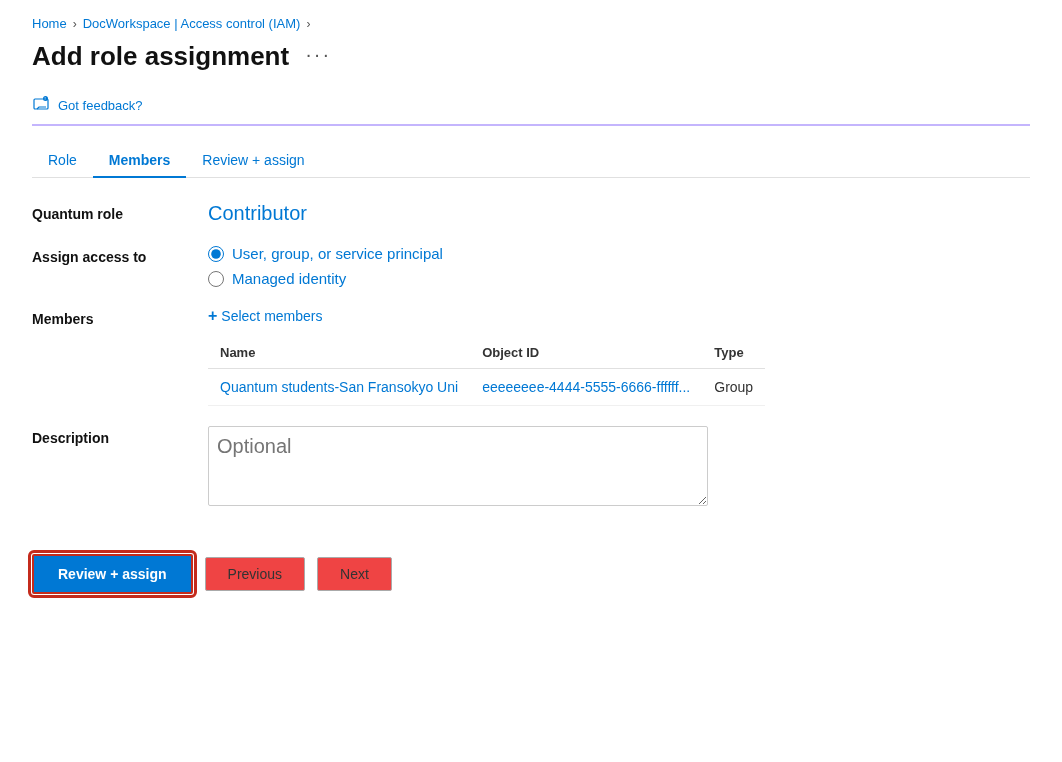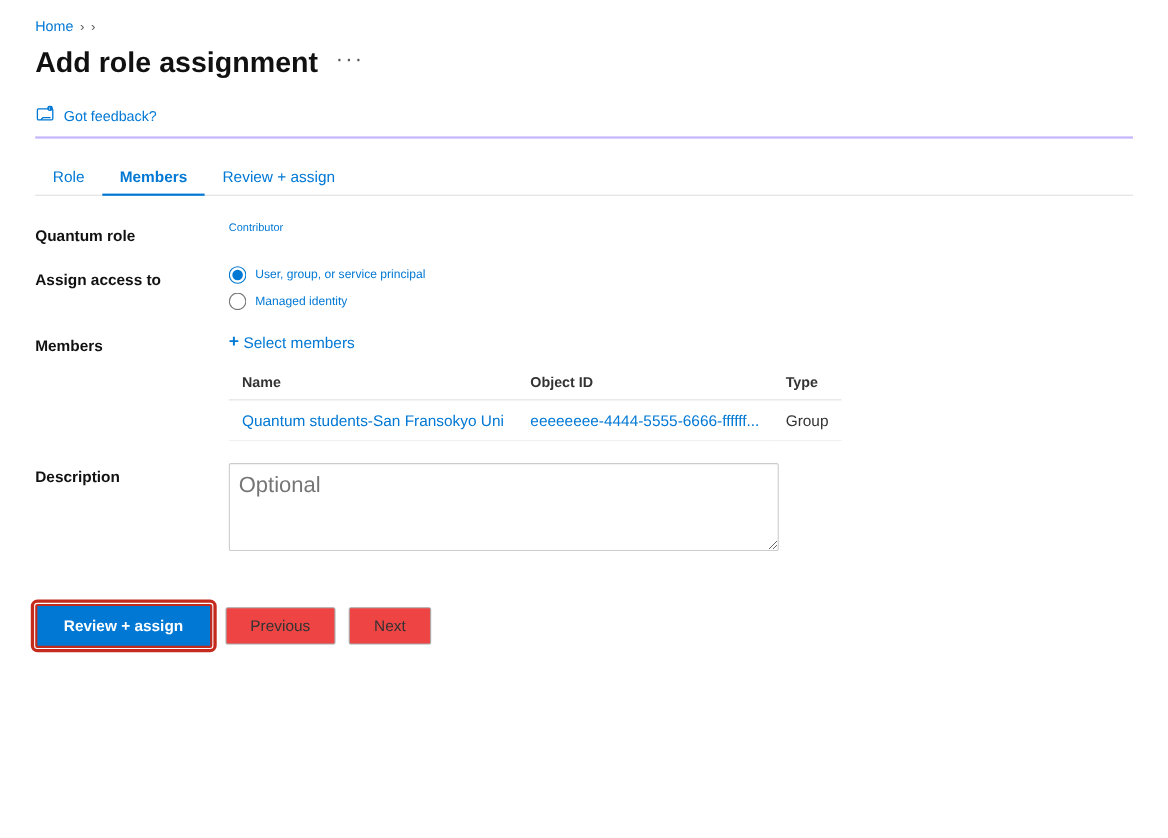--- a/index.html
+++ b/index.html
@@ -105,42 +105,42 @@
       gap: 16px;
     }
     .form-label {
       font-weight: 600;
       font-size: 14px;
       color: #111;
       min-width: 160px;
       padding-top: 4px;
     }
     .form-value {
-      font-size: 10px;
+      font-size: 20px;
       color: #0078d4;
     }
     .radio-group {
       display: flex;
       flex-direction: column;
       gap: 8px;
     }
     .radio-item {
       display: flex;
       align-items: center;
       gap: 8px;
       cursor: pointer;
     }
     .radio-item input[type="radio"] {
       accent-color: #0078d4;
       width: 16px;
       height: 16px;
       cursor: pointer;
     }
     .radio-label {
-      font-size: 11px;
+      font-size: 15px;
       color: #0078d4;
     }
     .select-members-link {
       display: flex;
       align-items: center;
       gap: 4px;
       color: #0078d4;
       font-size: 14px;
       cursor: pointer;
       text-decoration: none;
@@ -220,20 +220,21 @@
     }
   </style>
 </head>
 <body>
 
 <div class="page-container">
 
   <div class="breadcrumb">
     <a href="#">Home</a>
     <span>›</span>
+    <a href="#">DocWorkspace | Access control (IAM)</a>
     <span>›</span>
   </div>
 
   <div class="page-title-row">
     <h1 class="page-title">Add role assignment</h1>
     <button class="ellipsis-btn">···</button>
   </div>
 
   <div class="feedback-bar">
     <span class="feedback-icon">

